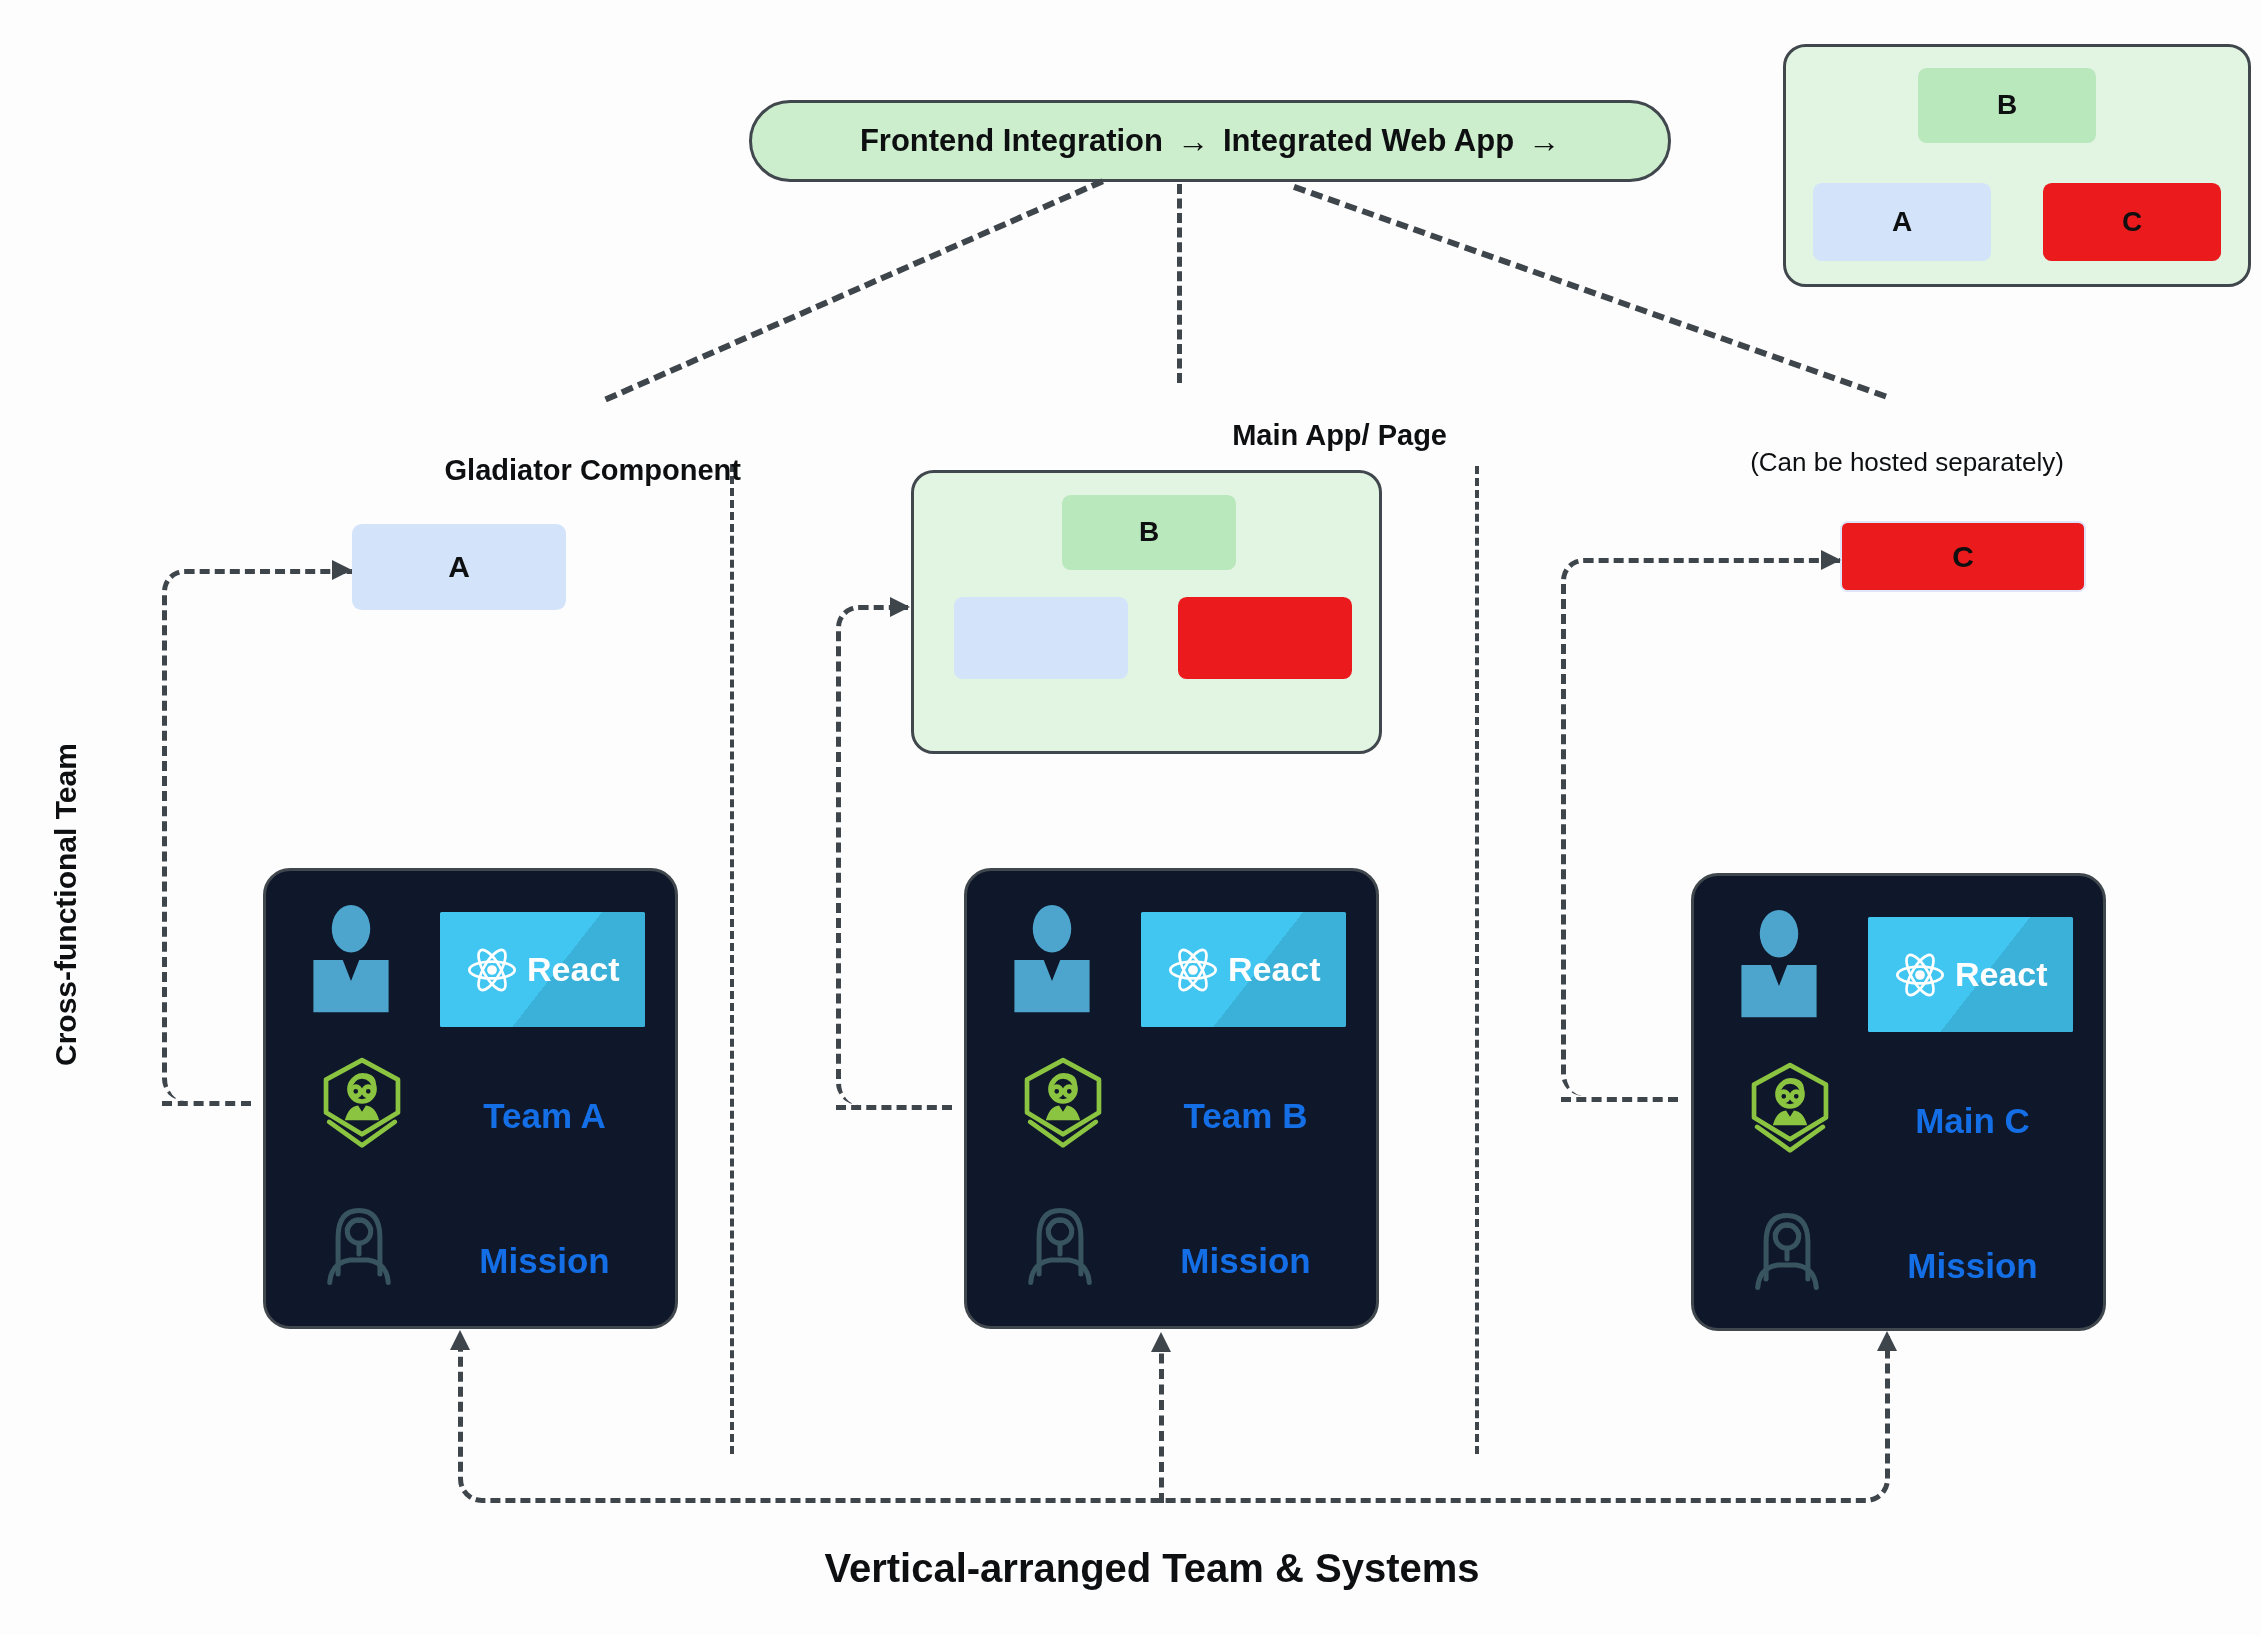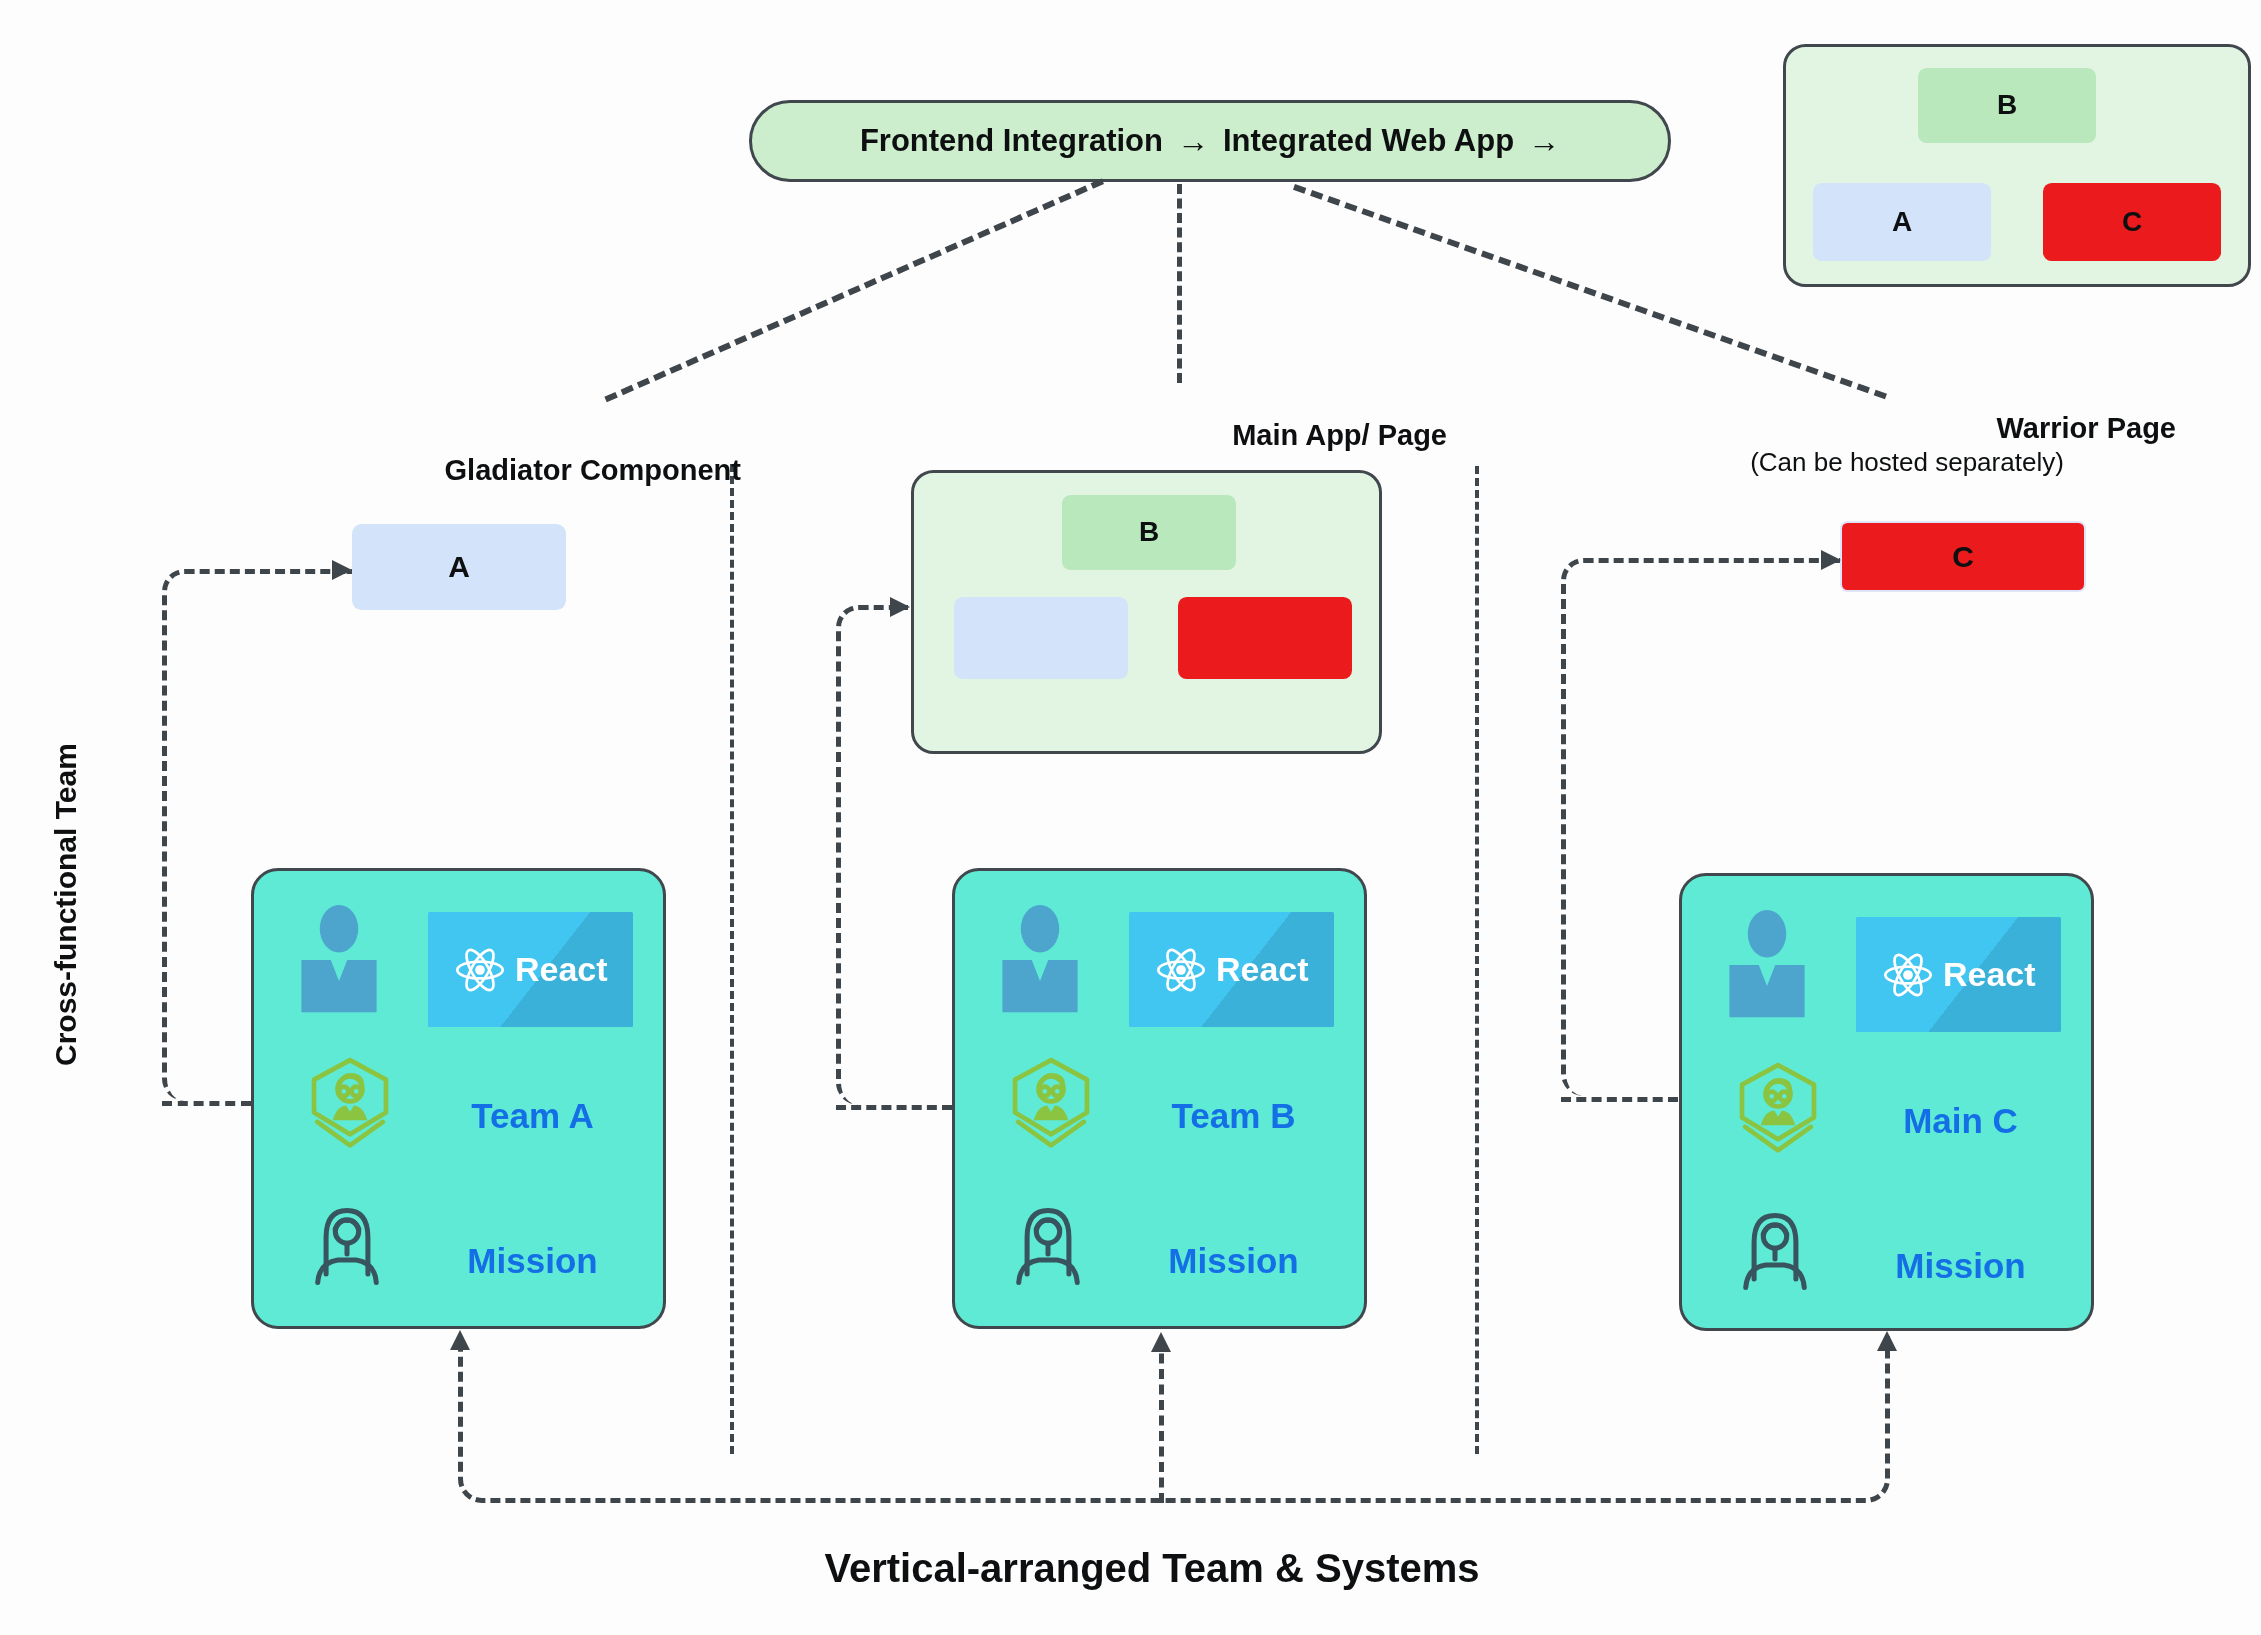--- a/index.html
+++ b/index.html
@@ -60,21 +60,21 @@
   .bottom-label{font-weight:bold;font-size:40px;text-align:center;}
 
   
   .comp{display:flex;align-items:center;justify-content:center;font-weight:bold;font-size:30px;border-radius:9.7px;}
   .comp-a{left:352px;top:524px;width:214px;height:86px;background:var(--blue-box);}
   .comp-c{left:1840px;top:521px;width:246px;height:71px;background:var(--red-box);
           border:2.2px solid #dfe4f8;border-radius:7.5px;}
   .main-container{left:911px;top:470px;width:471px;height:284px;}
 
   
-  .card{background:#5eead4;border:3.8px solid var(--border);border-radius:27px;width:415px;height:461px;}
+  .card{background:#0f172a;border:3.8px solid var(--border);border-radius:27px;width:415px;height:461px;margin-left:12px;}
   .person-svg{position:absolute;left:38px;top:33px;width:94px;height:110px;color:var(--person-blue);}
   .react-badge{position:absolute;left:174px;top:41px;width:205px;height:115px;background:var(--react-cyan);
                display:flex;align-items:center;justify-content:center;gap:7.5px;overflow:hidden;border-radius:1.6px;}
   .react-badge::after{content:"";position:absolute;inset:0;
                background:linear-gradient(128deg, transparent 55%, rgba(0,0,0,0.10) 55%);}
   .react-badge .atom{width:54px;height:54px;flex:none;position:relative;z-index:1;}
   .react-badge .rb-label{color:#fff;font-weight:bold;font-size:34px;position:relative;z-index:1;}
   .hex-svg{position:absolute;left:53px;top:182px;width:86px;height:108px;color:var(--hex-green);}
   .woman-svg{position:absolute;left:47px;top:319px;width:92px;height:108px;color:var(--woman-teal);}
   .team-label,.mission-label{position:absolute;left:178px;width:201px;text-align:center;
@@ -108,21 +108,20 @@
 
   <div class="abs diag" style="left:1104px;top:184px;width:543px;transform:rotate(156.3deg);"></div>
   <div class="abs dash-v" style="left:1177px;top:184px;height:199px;"></div>
   <div class="abs diag" style="left:1295px;top:184px;width:628px;transform:rotate(19.5deg);"></div>
 
   <div class="abs divider" style="left:730px;top:464px;height:990px;"></div>
   <div class="abs divider" style="left:1475px;top:466px;height:988px;"></div>
 
   <div class="abs col-title" style="left:203px;top:454px;width:538px;">Gladiator Component</div>
   <div class="abs col-title" style="left:909px;top:419px;width:538px;">Main App/ Page</div>
-  <div class="abs col-title" style="left:1638px;top:412px;width:538px;">Warrior Page</div>
   <div class="abs col-sub" style="left:1638px;top:447px;width:538px;">(Can be hosted separately)</div>
 
   <div class="abs comp comp-a">
     <span>A</span>
   </div>
 
   <div class="abs panel main-container">
     <div class="minibox mb-green" style="left:148px;top:21.5px;width:174px;height:75px;">
       <span>B</span>
     </div>

